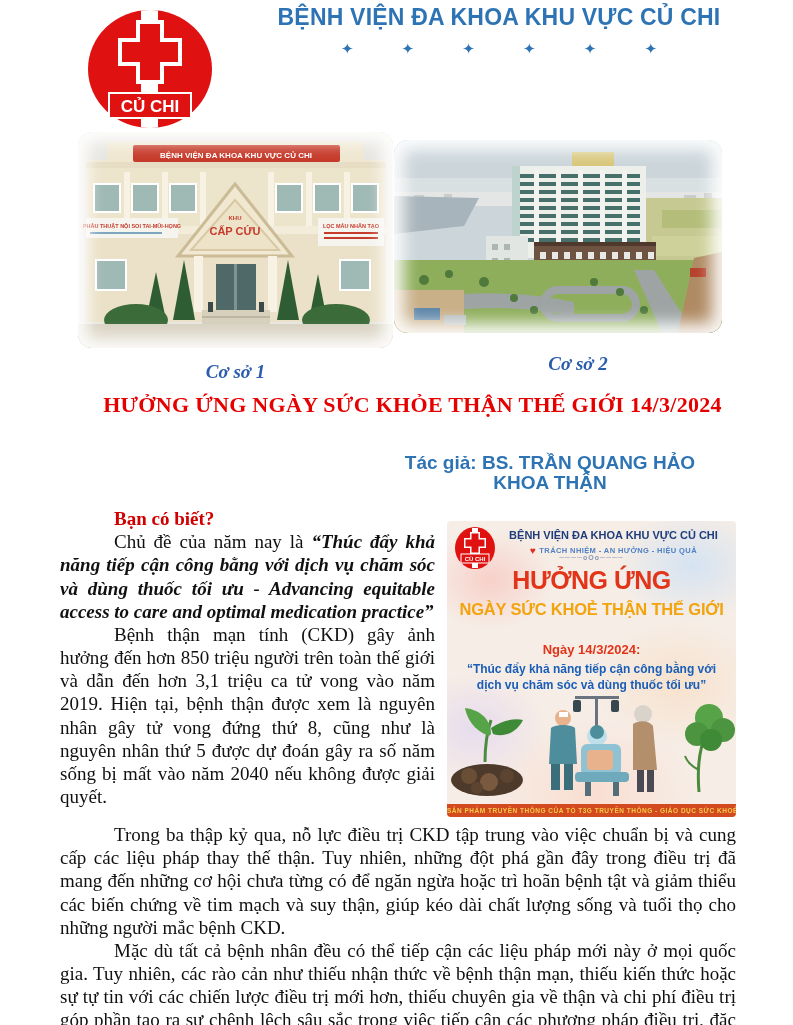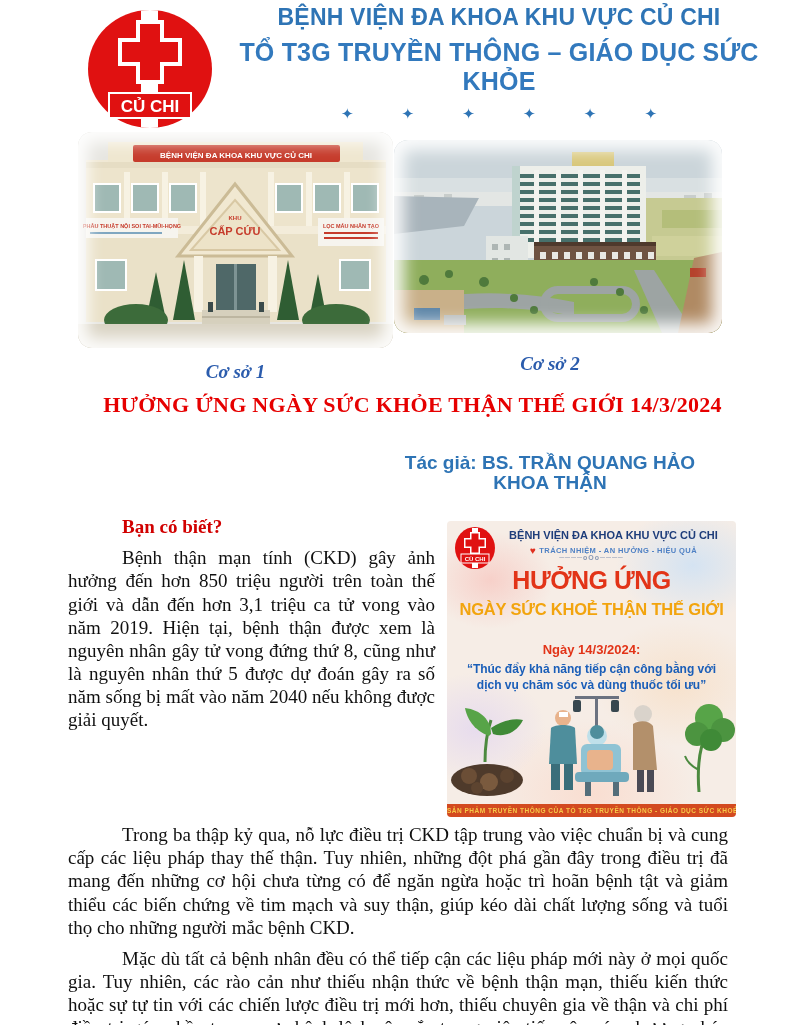--- a/index.html
+++ b/index.html
@@ -15,33 +15,33 @@
   .stars{margin-top:9px;color:#2E74B5;font-size:15px;letter-spacing:22px;padding-left:22px;}
 
   
   .photo{border-radius:14px;overflow:hidden;}
   .photo::after{content:"";position:absolute;inset:0;border-radius:inherit;
                 box-shadow:inset 0 0 16px 10px rgba(255,255,255,.92);pointer-events:none;}
   .photo1{left:78px;top:132px;width:315px;height:216px;}
   .photo2{left:394px;top:140px;width:328px;height:193px;}
   .caption{top:353px;text-align:center;font-style:italic;font-weight:700;font-size:19px;color:#2B5CAD;}
   .cap1{left:78px;width:315px;margin-top:8px;}
-  .cap2{left:386px;width:328px;}
+  .cap2{left:414px;width:328px;}
 
   
   .art-title{left:36px;top:392px;width:753px;text-align:center;font-weight:700;font-size:22px;
              color:#E60000;letter-spacing:.3px;}
   .byline{left:307px;top:452px;width:486px;text-align:center;font-family:"Liberation Sans",sans-serif;
           font-weight:700;font-size:19px;color:#2E74B5;}
   .dept{left:307px;top:472px;width:486px;text-align:center;font-family:"Liberation Sans",sans-serif;
         font-weight:700;font-size:19px;color:#2E74B5;}
 
   
   .body-flow{left:60px;top:507px;width:676px;font-size:19px;line-height:1.22;text-align:justify;color:#101010;}
-  .body-flow p{margin:8px;text-indent:54px;}
+  .body-flow p{margin:0;text-indent:54px;}
   .lead{color:#D10000;font-weight:700;}
   .q{font-weight:700;font-style:italic;}
   .after-poster{clear:right;}
 
   
   .poster{float:right;width:289px;height:296px;margin:14px 0 6px 12px;position:relative;overflow:hidden;
           border-radius:4px;font-family:"Liberation Sans",sans-serif;text-indent:0;
           background:
             radial-gradient(90px 70px at 15% 20%, rgba(247,203,196,.85), transparent 70%),
             radial-gradient(110px 80px at 85% 15%, rgba(209,226,243,.9), transparent 70%),
@@ -80,21 +80,20 @@
   <g>
     <path d="M50 12h28v18h18v28H78v18H50V58H32V30h18z" fill="#ffffff"></path>
     <path d="M54 16h20v18h18v20H74v18H54V54H36V34h18z" fill="#E01111"></path>
   </g>
   <rect x="23" y="85" width="82" height="25" fill="#E01111" stroke="#ffffff" stroke-width="2"></rect>
   <text x="64" y="104" text-anchor="middle" font-family="Liberation Sans, sans-serif" font-size="17" font-weight="700" fill="#ffffff">CỦ CHI</text>
 </svg>
 
 <div class="abs head-text">
   <div class="head-line1">BỆNH VIỆN ĐA KHOA KHU VỰC CỦ CHI</div>
-  <div class="head-line2">TỔ T3G TRUYỀN THÔNG – GIÁO DỤC SỨC KHỎE</div>
   <div class="stars">✦ ✦ ✦ ✦ ✦ ✦</div>
 </div>
 
 <div class="abs photo photo1">
   <svg viewBox="0 0 315 216" width="315" height="216">
     <rect x="0" y="0" width="315" height="216" fill="#E7E6E1"></rect>
     <rect x="8" y="28" width="300" height="162" fill="#F0E8D4"></rect>
     <rect x="30" y="10" width="255" height="20" fill="#EFE7D0"></rect>
     <rect x="55" y="13" width="207" height="17" rx="2" fill="#C63B2B"></rect>
     <text x="158" y="25.5" text-anchor="middle" font-family="Liberation Sans, sans-serif" font-size="8" font-weight="700" fill="#ffffff">BỆNH VIỆN ĐA KHOA KHU VỰC CỦ CHI</text>
@@ -324,16 +323,17 @@
         <circle cx="250" cy="42" r="12" fill="#4C9440"></circle>
           <circle cx="264" cy="48" r="11" fill="#3F8A37"></circle>
         <path d="M252 78 C244 74 240 70 238 64" stroke="#4C8A3F" stroke-width="2" fill="none"></path>
       </g>
     </svg>
 
     <div class="abs p-footer">SẢN PHẨM TRUYỀN THÔNG CỦA TỔ T3G TRUYỀN THÔNG - GIÁO DỤC SỨC KHOẺ</div>
   </div>
 
   <p class="lead">Bạn có biết?</p>
+  <p><span>Chủ đề của năm nay là </span><span class="q">“Thúc đẩy khả năng tiếp cận công bằng với dịch vụ chăm sóc và dùng thuốc tối ưu - Advancing equitable access to care and optimal medication practice”</span></p>
   <p>Bệnh thận mạn tính (CKD) gây ảnh hưởng đến hơn 850 triệu người trên toàn thế giới và dẫn đến hơn 3,1 triệu ca tử vong vào năm 2019. Hiện tại, bệnh thận được xem là nguyên nhân gây tử vong đứng thứ 8, cũng như là nguyên nhân thứ 5 được dự đoán gây ra số năm sống bị mất vào năm 2040 nếu không được giải quyết.</p>
   <p class="after-poster">Trong ba thập kỷ qua, nỗ lực điều trị CKD tập trung vào việc chuẩn bị và cung cấp các liệu pháp thay thế thận. Tuy nhiên, những đột phá gần đây trong điều trị đã mang đến những cơ hội chưa từng có để ngăn ngừa hoặc trì hoãn bệnh tật và giảm thiểu các biến chứng về tim mạch và suy thận, giúp kéo dài chất lượng sống và tuổi thọ cho những người mắc bệnh CKD.</p>
   <p>Mặc dù tất cả bệnh nhân đều có thể tiếp cận các liệu pháp mới này ở mọi quốc gia. Tuy nhiên, các rào cản như thiếu nhận thức về bệnh thận mạn, thiếu kiến thức hoặc sự tự tin với các chiến lược điều trị mới hơn, thiếu chuyên gia về thận và chi phí điều trị góp phần tạo ra sự chênh lệch sâu sắc trong việc tiếp cận các phương pháp điều trị, đặc biệt là ở các</p>
 </div>
 
 </body></html>

